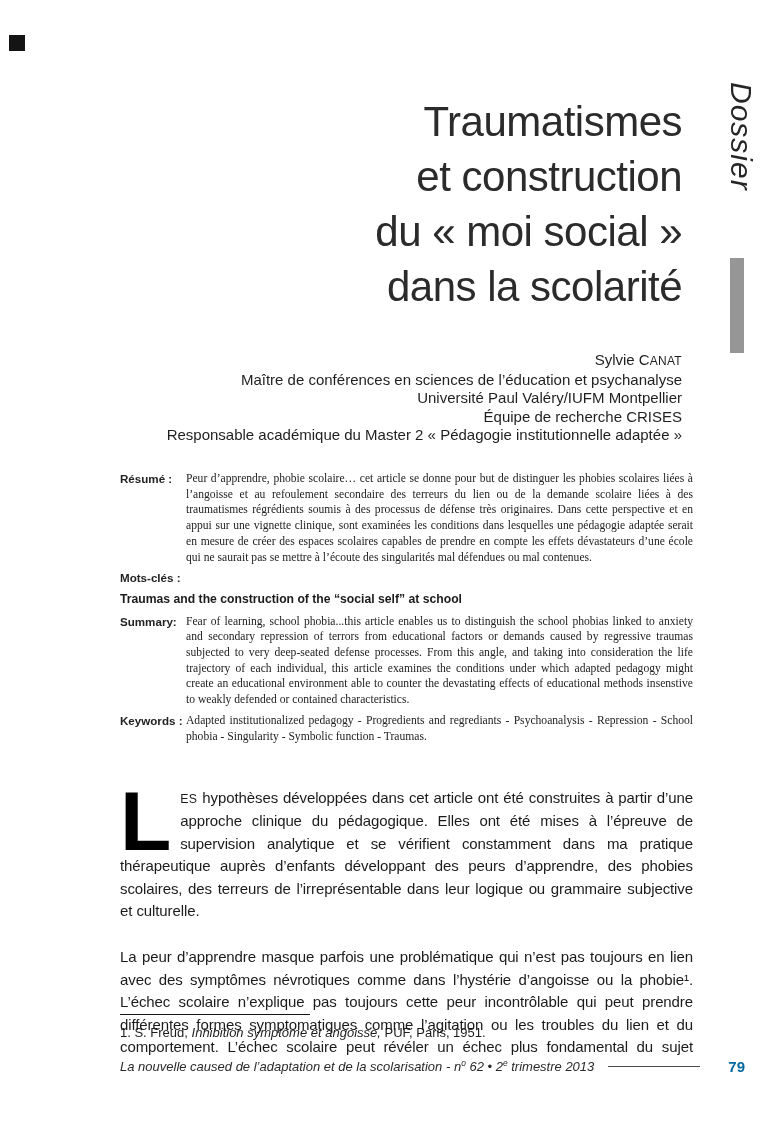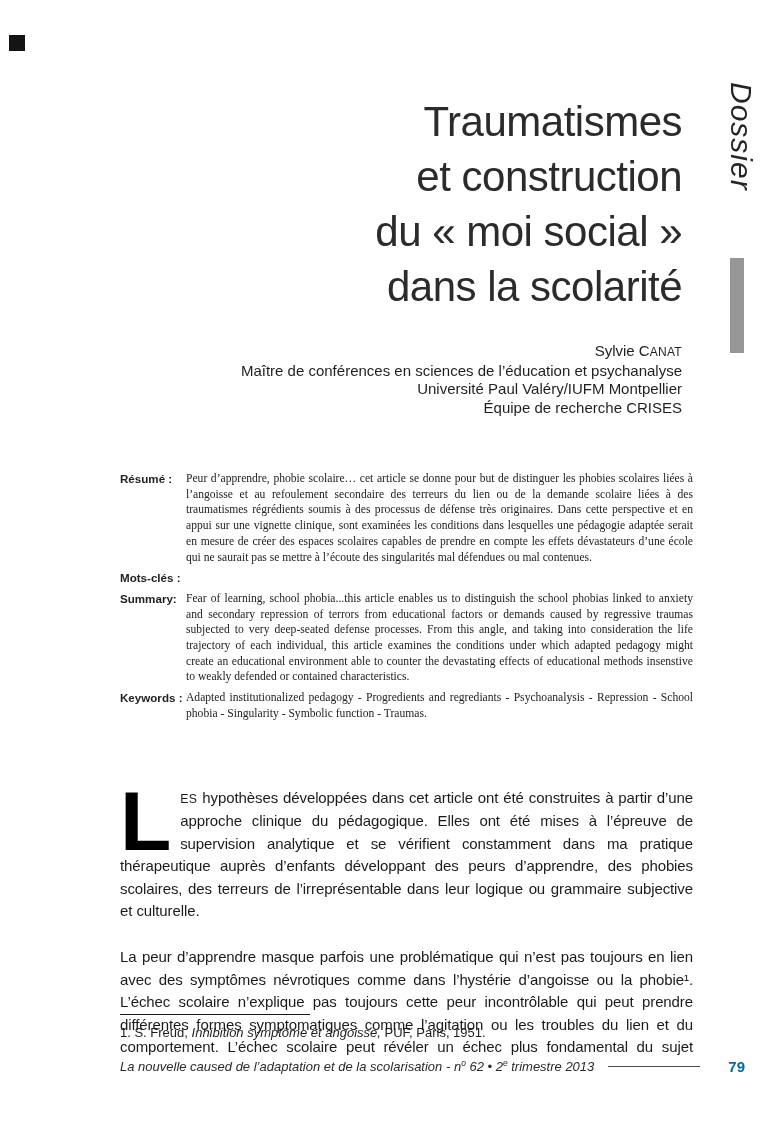--- a/index.html
+++ b/index.html
@@ -34,21 +34,21 @@
     text-align:right;
     font-weight:400;
     font-size:42px;
     line-height:55px;
     color:#2b2b2b;
     letter-spacing:-0.5px;
     white-space:nowrap;
   }
   .title span { display:block; }
   .author {
-    position:absolute; right:94px; top:342px;
+    position:absolute; right:94px; top:351px;
     text-align:right;
     font-size:15px;
     line-height:18.5px;
     color:#1f1f1f;
     white-space:nowrap;
   }
   .author .sc { font-size:0.8em; letter-spacing:0.3px; }
   .abstract {
     position:absolute; left:120px; top:471px; width:573px;
     font-size:11.6px;
@@ -137,30 +137,32 @@
     <span>et construction</span>
     <span>du « moi social »</span>
     <span>dans la scolarité</span>
   </h1>
 
   <div class="author">
     <div><span>Sylvie C</span><span class="sc">ANAT</span></div>
     <div>Maître de conférences en sciences de l’éducation et psychanalyse</div>
     <div>Université Paul Valéry/IUFM Montpellier</div>
     <div>Équipe de recherche CRISES</div>
+    <div>Responsable académique du Master 2 « Pédagogie institutionnelle adaptée »</div>
   </div>
 
   <div class="abstract">
     <div class="abs-row">
       <span class="lbl">Résumé :</span>
       <span class="txt">Peur d’apprendre, phobie scolaire… cet article se donne pour but de distinguer les phobies scolaires liées à l’angoisse et au refoulement secondaire des terreurs du lien ou de la demande scolaire liées à des traumatismes régrédients soumis à des processus de défense très originaires. Dans cette perspective et en appui sur une vignette clinique, sont examinées les conditions dans lesquelles une pédagogie adaptée serait en mesure de créer des espaces scolaires capables de prendre en compte les effets dévastateurs d’une école qui ne saurait pas se mettre à l’écoute des singularités mal défendues ou mal contenues.</span>
     </div>
     <div class="abs-row">
       <span class="lbl">Mots-clés :</span>
     </div>
+    <div class="en-title">Traumas and the construction of the “social self” at school</div>
     <div class="abs-row">
       <span class="lbl">Summary:</span>
       <span class="txt">Fear of learning, school phobia...this article enables us to distinguish the school phobias linked to anxiety and secondary repression of terrors from educational factors or demands caused by regressive traumas subjected to very deep-seated defense processes. From this angle, and taking into consideration the life trajectory of each individual, this article examines the conditions under which adapted pedagogy might create an educational environment able to counter the devastating effects of educational methods insenstive to weakly defended or contained characteristics.</span>
     </div>
     <div class="abs-row">
       <span class="lbl">Keywords :</span>
       <span class="txt">Adapted institutionalized pedagogy - Progredients and regrediants - Psychoanalysis - Repression - School phobia - Singularity - Symbolic function - Traumas.</span>
     </div>
   </div>
 

